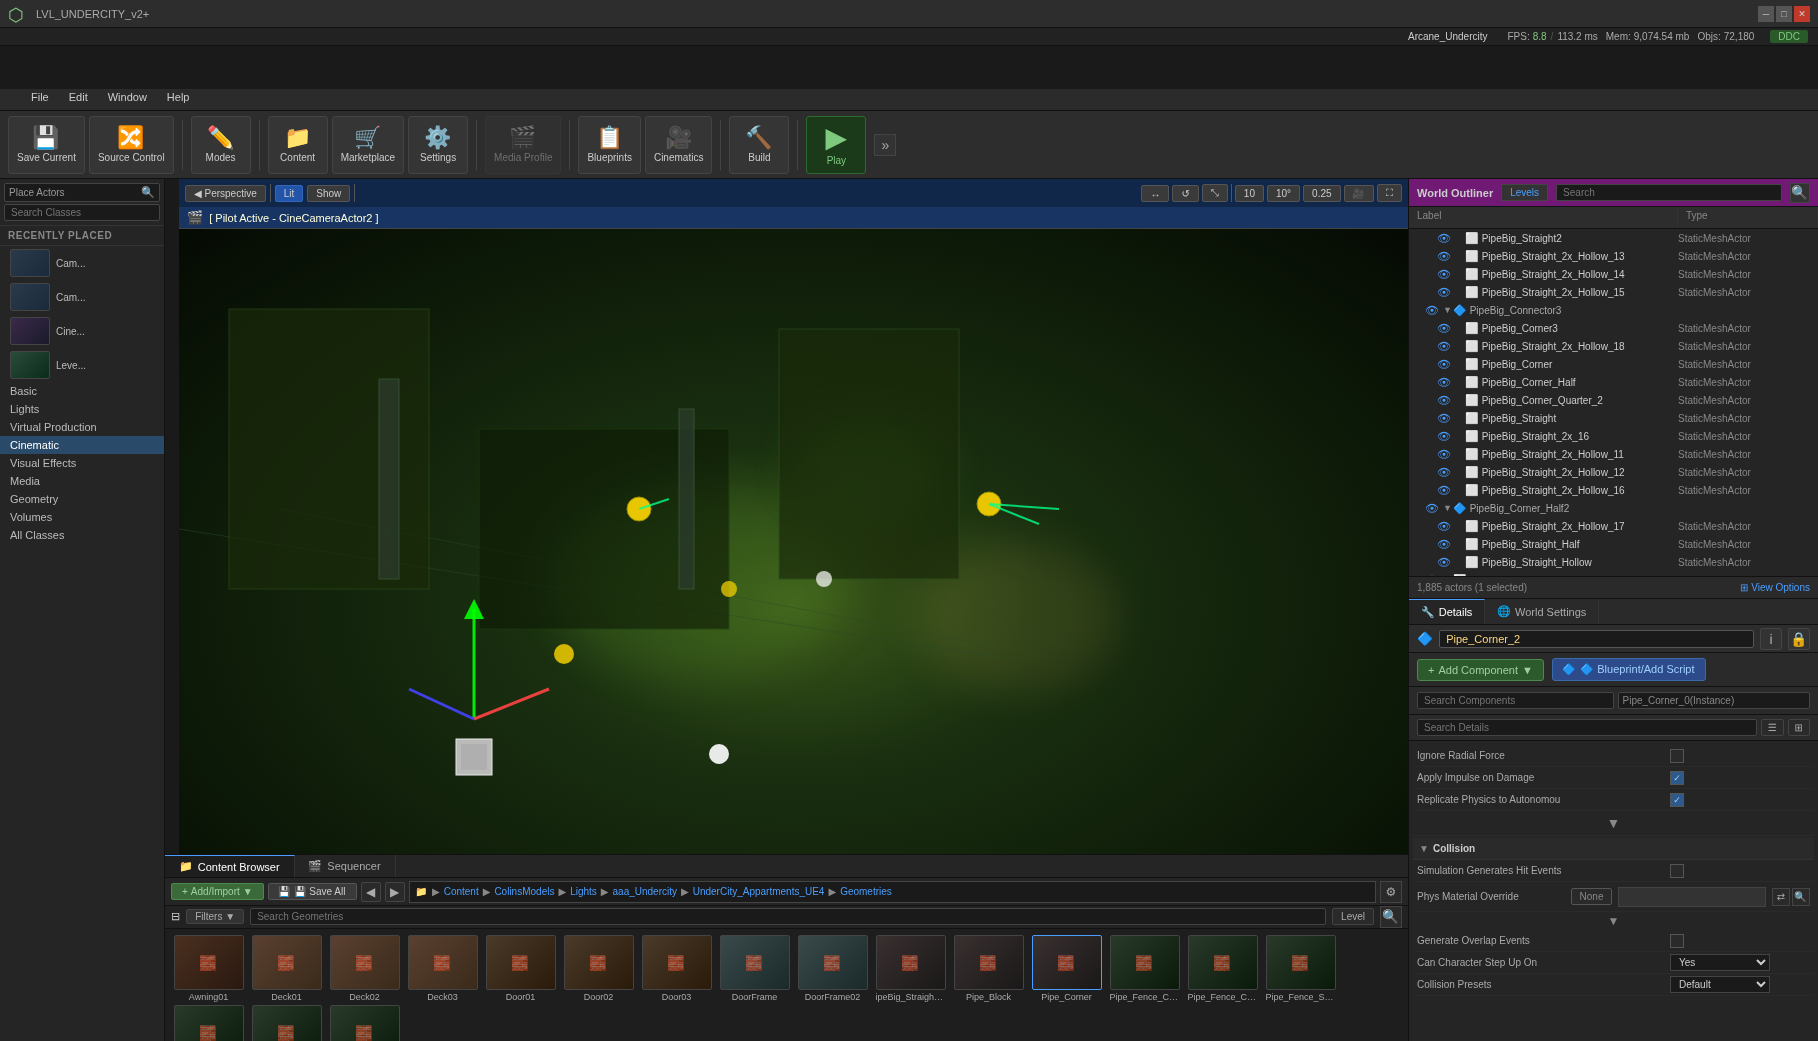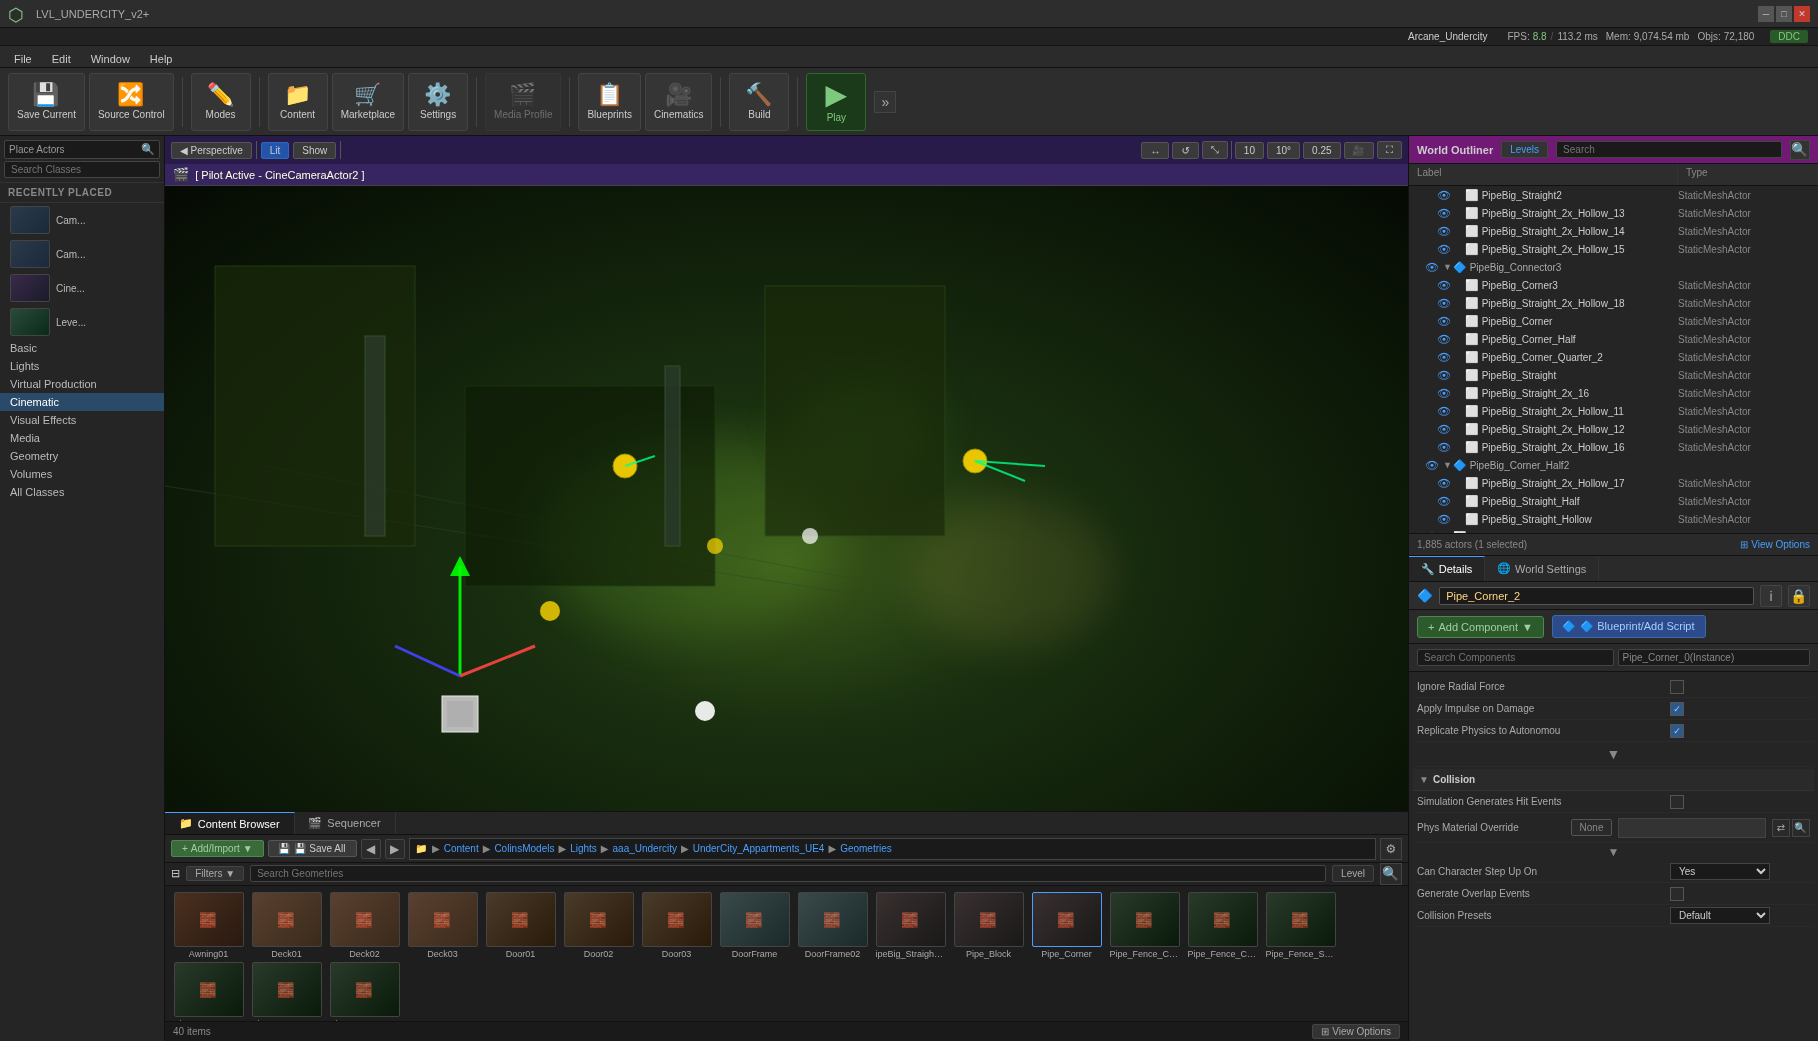--- a/index.html
+++ b/index.html
@@ -11,21 +11,21 @@
     #title-bar .title { color: #aaa; font-size: 11px; flex: 1; }
     #title-bar .win-controls { display: flex; gap: 2px; }
     #title-bar .win-btn { width: 16px; height: 16px; background: #555; border: none; cursor: pointer; font-size: 9px; color: #ccc; display: flex; align-items: center; justify-content: center; }
     #title-bar .win-btn.close { background: #c0392b; }
 
     
     #fps-bar { background: #222; height: 18px; display: flex; align-items: center; justify-content: flex-end; padding: 0 10px; font-size: 10px; color: #aaa; border-bottom: 1px solid #111; }
     #fps-bar .fps-green { color: #7fc97f; }
 
     
-    #menu-bar { display: flex; align-items: flex-end; background: #2b2b2b; height: 22px; padding: 0 4px; border-bottom: 1px solid #111; }
+    #menu-bar { display: flex; align-items: flex-start; background: #2b2b2b; height: 22px; padding: 0 21px; border-bottom: 1px solid #111; margin-top: 43px; }
     #menu-bar .menu-item { padding: 2px 10px; color: #ccc; cursor: pointer; font-size: 11px; }
 
     
     #toolbar { display: flex; align-items: center; background: #2d2d2d; height: 68px; padding: 4px 8px; border-bottom: 1px solid #111; gap: 4px; }
     .toolbar-btn { display: flex; flex-direction: column; align-items: center; justify-content: center; padding: 4px 8px; color: #ccc; cursor: pointer; border-radius: 3px; min-width: 60px; height: 58px; font-size: 10px; gap: 3px; background: #353535; border: 1px solid #444; }
     .toolbar-btn .tb-icon { font-size: 22px; line-height: 1; }
     .toolbar-btn.play-btn { background: #1a3a1a; border-color: #2d6a2d; color: #7fc97f; }
     .toolbar-separator { width: 1px; height: 50px; background: #444; margin: 0 4px; }
     .toolbar-btn.disabled { opacity: 0.4; }
 
@@ -37,21 +37,21 @@
     #left-panel .search-box { padding: 4px; border-bottom: 1px solid #333; }
     #left-panel .search-box input { width: 100%; background: #1a1a1a; border: 1px solid #444; color: #ccc; padding: 2px 6px; font-size: 10px; border-radius: 2px; }
     #left-panel .section-label { padding: 4px 8px; color: #888; font-size: 10px; font-weight: bold; text-transform: uppercase; letter-spacing: 0.5px; }
     .left-item { display: flex; align-items: center; padding: 3px 10px; cursor: pointer; color: #bbb; font-size: 11px; gap: 6px; }
     .left-item.selected { background: #2a4a6a; color: #fff; }
     .left-item .item-icon { width: 40px; height: 28px; background: #333; border: 1px solid #444; border-radius: 2px; display: inline-block; }
     .left-items-with-icons { border-top: 1px solid #333; }
 
     
     #center-area { flex: 1; display: flex; flex-direction: column; overflow: hidden; }
-    #viewport { flex: 1; background: #8b5cf6; position: relative; overflow: hidden; }
+    #viewport { flex: 1; background: #3b82f6; position: relative; overflow: hidden; margin-left: 14px; }
     #viewport-toolbar { display: flex; align-items: center; background: rgba(0,0,0,0.7); height: 28px; padding: 0 6px; gap: 4px; position: absolute; top: 0; left: 0; right: 0; z-index: 10; }
     .vp-btn { background: #3a3a3a; border: 1px solid #555; color: #ccc; padding: 2px 8px; font-size: 10px; cursor: pointer; border-radius: 2px; }
     .vp-btn.active { background: #2255aa; border-color: #3366bb; }
     #pilot-bar { position: absolute; top: 28px; left: 0; right: 0; background: rgba(0,0,0,0.6); height: 22px; display: flex; align-items: center; padding: 0 8px; font-size: 11px; color: #ffd; border-bottom: 1px solid #444; z-index: 10; }
     .vp-separator { width: 1px; height: 18px; background: #555; }
 
     
     #scene-bg { position: absolute; top: 50px; left: 0; right: 0; bottom: 0; background: radial-gradient(ellipse at 50% 60%, #3d5a1a 0%, #1a3010 30%, #0d1a08 70%, #050a03 100%); }
     .scene-light { position: absolute; border-radius: 50%; filter: blur(20px); }
 
@@ -713,20 +713,25 @@
           <span>🔷</span>
           <span>🔷 Blueprint/Add Script</span>
         </button>
       </div>
 
       <div style="display:flex; align-items:center; background:#2a2a2a; height:28px; padding:0 8px; gap:4px; border-bottom:1px solid #111;">
         <input type="text" id="comp-search" placeholder="Search Components" style="">
         <div style="font-size:10px; color:#888; background:#1a1a1a; border:1px solid #444; padding:2px 4px; border-radius:2px; flex:1; overflow:hidden; text-overflow:ellipsis; white-space:nowrap;">Pipe_Corner_0(Instance)</div>
       </div>
 
+      <div id="details-search-row">
+        <input type="text" id="detail-search" placeholder="Search Details" style="">
+        <button class="detail-view-btn">☰</button>
+        <button class="detail-view-btn">⊞</button>
+      </div>
 
       <div id="details-content">
 
         <div class="detail-prop-row">
           <span class="detail-prop-label">Ignore Radial Force</span>
           <div class="detail-prop-value">
             <div class="detail-checkbox"></div>
           </div>
         </div>
         <div class="detail-prop-row">
@@ -767,33 +772,33 @@
           <div class="phys-actions">
             <button class="phys-icon-btn">⇄</button>
             <button class="phys-icon-btn">🔍</button>
           </div>
         </div>
         <div style="display:flex; justify-content:center; padding:2px;">
           <span style="color:#888; font-size:12px;">▼</span>
         </div>
 
         <div class="detail-prop-row">
+          <span class="detail-prop-label">Generate Overlap Events</span>
+          <div class="detail-prop-value">
+            <div class="detail-checkbox"></div>
+          </div>
+        </div>
+
+        <div class="detail-prop-row">
           <span class="detail-prop-label">Can Character Step Up On</span>
           <div class="detail-prop-value">
             <select class="detail-select">
               <option>Yes</option>
               <option>No</option>
             </select>
-          </div>
-        </div>
-
-        <div class="detail-prop-row">
-          <span class="detail-prop-label">Generate Overlap Events</span>
-          <div class="detail-prop-value">
-            <div class="detail-checkbox"></div>
           </div>
         </div>
 
         <div class="detail-prop-row">
           <span class="detail-prop-label">Collision Presets</span>
           <div class="detail-prop-value">
             <select class="detail-select">
               <option>Default</option>
               <option>NoCollision</option>
               <option>BlockAll</option>

